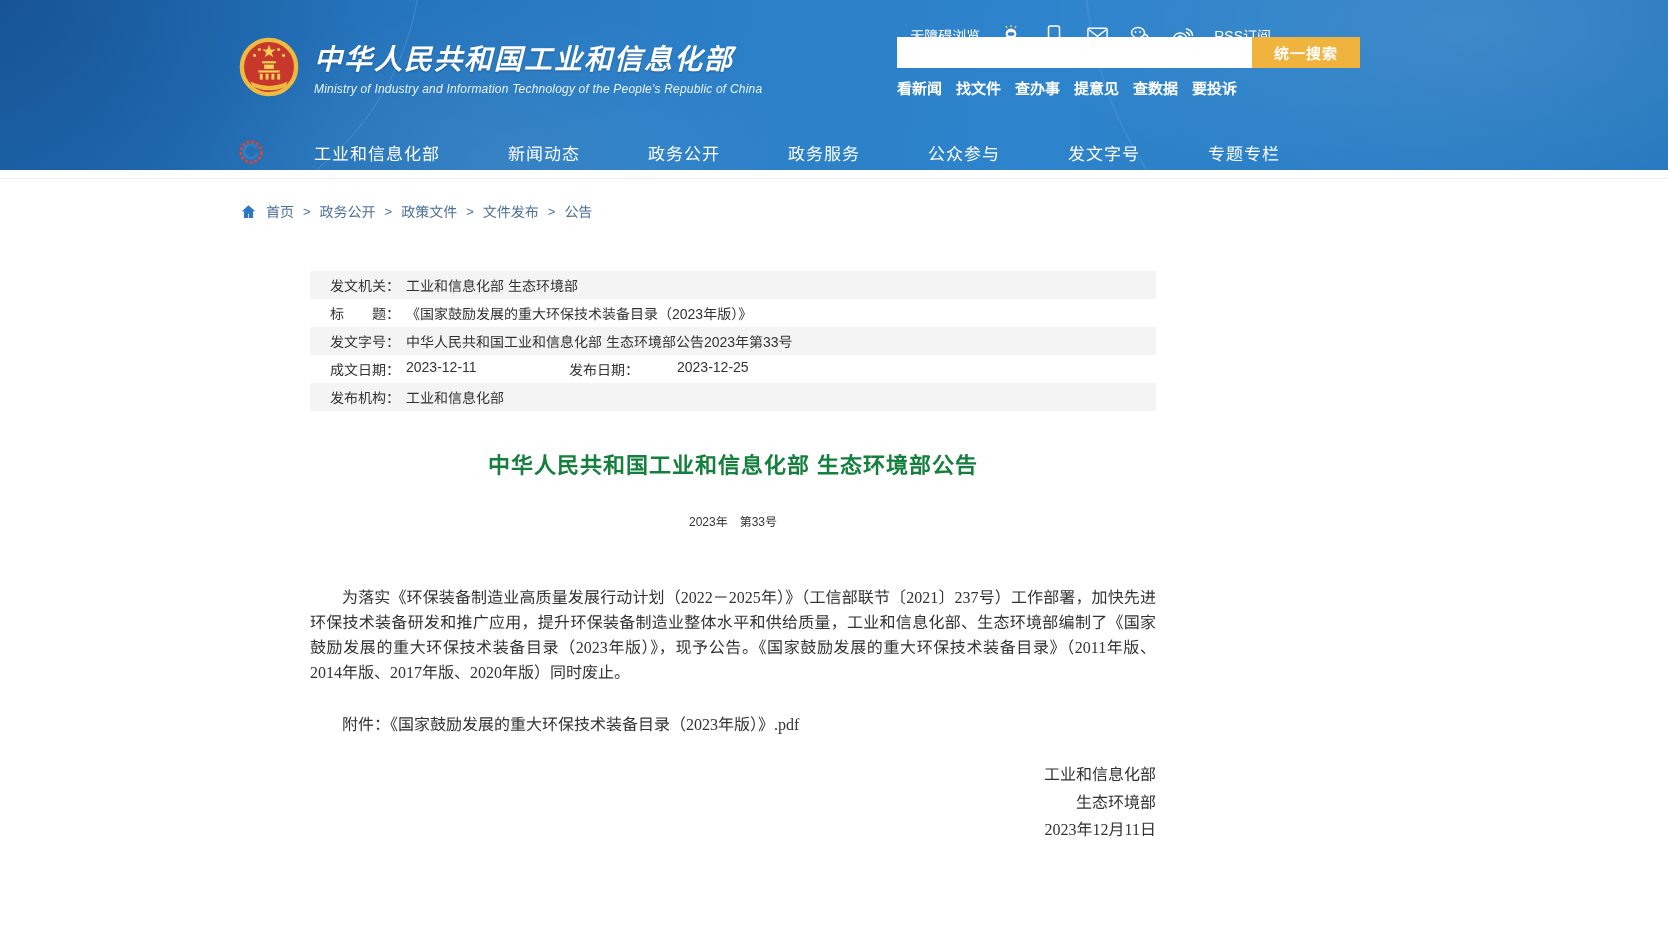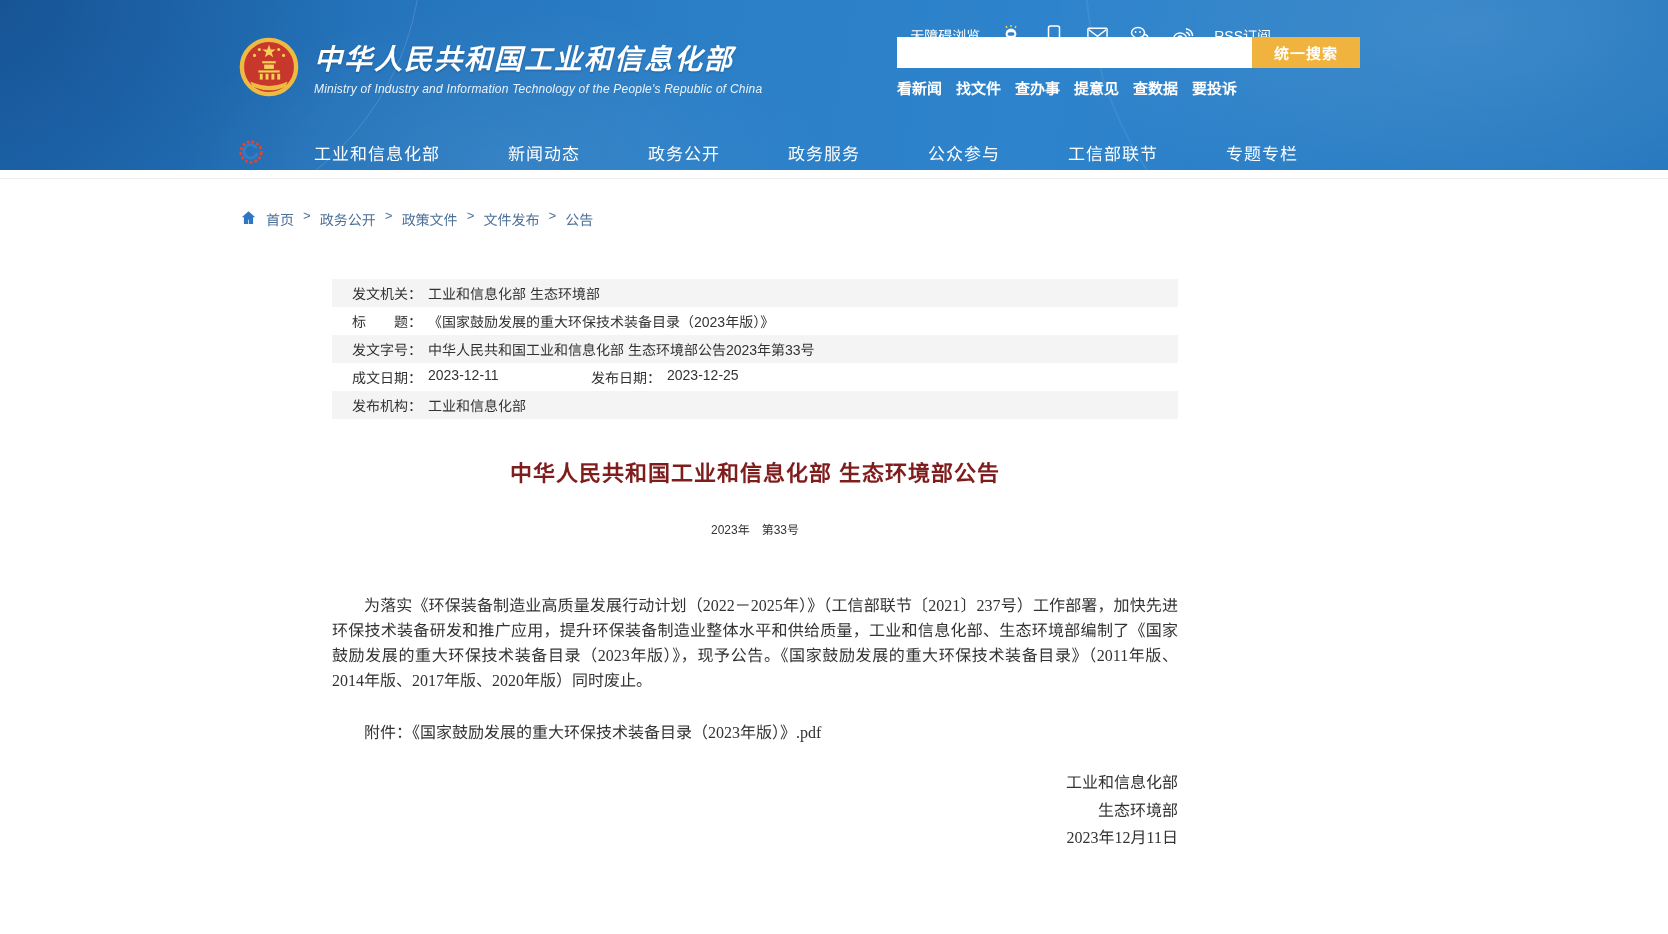--- a/index.html
+++ b/index.html
@@ -51,38 +51,38 @@
   .nav-row{ position:absolute; left:0; right:0; bottom:0; height:52px;
     display:flex; align-items:center; gap:68px; }
   .nav-logo{ width:26px; height:26px; margin-left:4px; margin-right:-18px;
     display:inline-flex; cursor:pointer; }
   .nav-item{ color:#fff; font-size:17px; text-decoration:none; letter-spacing:1px; cursor:pointer; }
 
   .header-divider{ height:9px; border-bottom:1px solid #ececec; background:#fff; }
 
   
   .container{ width:1200px; margin:0 auto; }
-  .breadcrumb{ display:flex; gap:9px; margin-top:30px; padding-left:6px;
-    font-size:14px; color:#4d7199;font-family:Liberation Mono, monospace; }
+  .breadcrumb{ display:flex; align-items:center; gap:9px; margin-top:22px; padding-left:6px;
+    font-size:14px; color:#4d7199; }
   .breadcrumb a{ color:#4d7199; text-decoration:none; cursor:pointer; }
   .crumb-sep{ color:#4d7199; font-size:13px; }
   .home-icon{ width:17px; height:17px; display:inline-flex; }
 
   
-  .doc{ width:846px; margin-left:98px; margin-top:50px; }
+  .doc{ width:846px; margin-left:76px; margin-top:50px; }
   .meta-table{ font-size:14px; color:#333; }
   .meta-row{ display:flex; align-items:center; min-height:28px; padding-left:20px; }
   .meta-row.gray{ background:#f4f4f4; }
   .cell{ display:flex; }
   .cell .label{ white-space:pre; margin-right:6px; }
   .cell.col1{ width:239px; flex:none; }
-  .cell.col2{ flex:1; }
+  .cell.col2{ flex:1;gap:32px; }
 
   .doc-title{ margin-top:36px; text-align:center; font-size:22px; font-weight:bold;
-    color:#7f1d1d; letter-spacing:1px; }
+    color:#15803d; letter-spacing:1px; }
   .doc-number{ margin-top:33px; text-align:center; font-size:12px; color:#333; }
 
   .doc-body{ margin-top:56px; font-size:16px; line-height:25px; color:#333;
     text-align:justify; text-indent:2em;
     font-family:"Liberation Serif","DejaVu Serif",serif; }
   .attachment-line{ margin-top:26px; text-indent:2em; font-size:16px; color:#333;
     font-family:"Liberation Serif","DejaVu Serif",serif; }
   .attachment-line a{ color:#333; text-decoration:none; cursor:pointer; }
   .signature{ margin-top:26px; text-align:right; font-size:16px; line-height:27.5px;
     color:#333; font-family:"Liberation Serif","DejaVu Serif",serif; }
@@ -184,21 +184,21 @@
         <svg width="26" height="26" viewBox="0 0 24 24">
           <circle cx="12" cy="12" r="9.5" fill="none" stroke="#e5432e" stroke-width="2.6" stroke-dasharray="2.6 1.9"></circle>
           <path d="M16.5 7.5a6.2 6.2 0 1 0 .8 6.5" fill="none" stroke="#2f7fc6" stroke-width="2.6" stroke-linecap="round"></path>
         </svg>
       </span>
       <a class="nav-item">工业和信息化部</a>
       <a class="nav-item">新闻动态</a>
       <a class="nav-item">政务公开</a>
       <a class="nav-item">政务服务</a>
       <a class="nav-item">公众参与</a>
-      <a class="nav-item">工信部联节</a>
+      <a class="nav-item">发文字号</a>
       <a class="nav-item">专题专栏</a>
     </nav>
   </div>
 </div>
 <div class="header-divider"></div>
 
 <div class="container">
 
   <div class="breadcrumb">
     <span class="home-icon">

